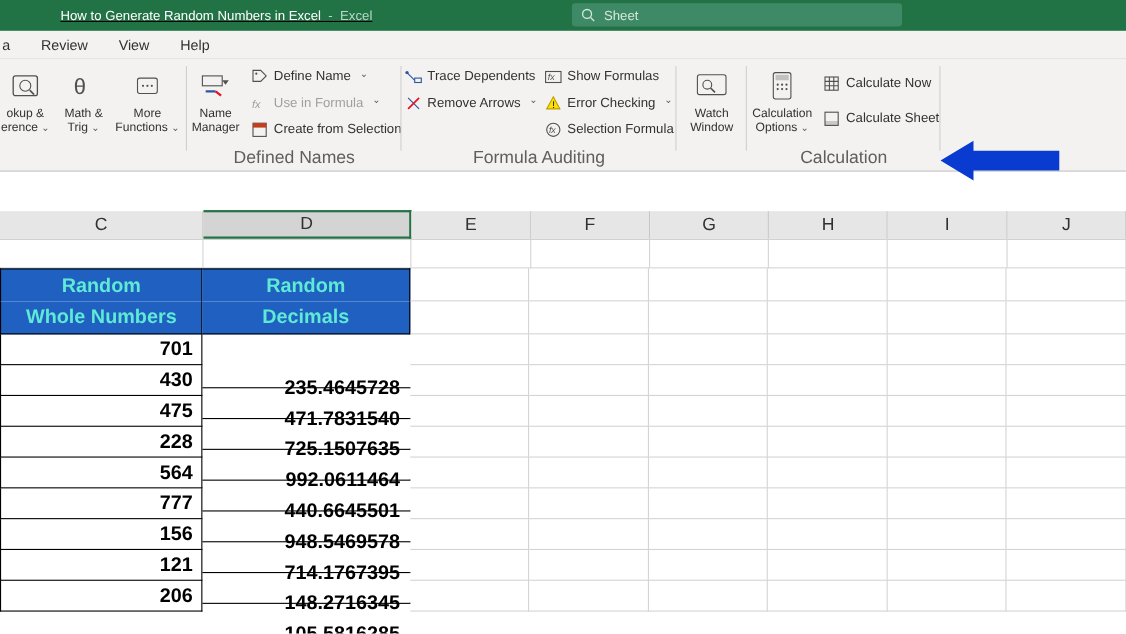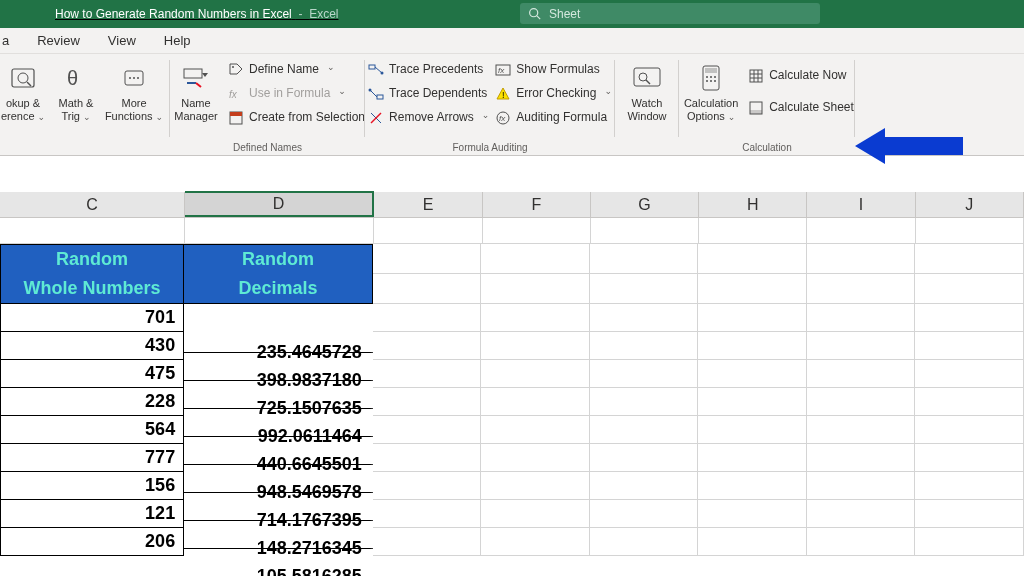--- a/index.html
+++ b/index.html
@@ -15,21 +15,21 @@
 
   
   .tabs { height: 26px; background: #f3f2f1; display: flex; align-items: center; padding-left: 0; border-bottom: 1px solid #e1dfdd; gap: 20px; font-size: 13px; color: #323130; }
   .tab { padding: 4px 4px; }
   .tab-cut { padding-left: 2px; }
 
   
   .ribbon { height: 102px; background: #f3f2f1; border-bottom: 1px solid #c8c6c4; display: flex; position: relative; }
   .group { display: flex; flex-direction: column; align-items: center; padding: 4px 8px 0 8px; position: relative; }
   .group-sep { position: absolute; right: 0; top: 6px; bottom: 18px; width: 1px; background: #d2d0ce; }
-  .group-label { position: absolute; bottom: 2px; font-size: 10px; color: #605e5c; left: 0; right: 0; text-align: center; }
+  .group-label { position: absolute; bottom: 2px; font-size: 16px; color: #605e5c; left: 0; right: 0; text-align: center; }
   .group-body { display: flex; gap: 6px; height: 82px; }
 
   .bigbtn { display: flex; flex-direction: column; align-items: center; justify-content: flex-start; width: 56px; padding-top: 4px; font-size: 11px; color: #323130; text-align: center; line-height: 13px; }
   .bigbtn .ico { width: 32px; height: 32px; margin-bottom: 3px; display: flex; align-items: center; justify-content: center; }
   .stack { display: flex; flex-direction: column; gap: 2px; padding-top: 4px; }
   .smallbtn { display: flex; align-items: flex-start; font-size: 12px; color: #323130; height: 22px; gap: 5px; white-space: nowrap; }
   .smallbtn.disabled { color: #a19f9d; }
   .smallico { width: 16px; height: 16px; display:flex; align-items:center; justify-content:center; }
   .chev { font-size: 9px; color: #605e5c; margin-left: 3px; }
 
@@ -44,21 +44,21 @@
   
   .grid { position: relative; }
   .gridrow { display: flex; height: 28px; }
   .gridrow.hdr1 { height: 30px; }
   .gridrow.hdr2 { height: 30px; }
   .cell { border-right: 1px solid #d4d4d4; border-bottom: 1px solid #d4d4d4; display: flex; align-items: center; justify-content: flex-end; padding: 0 8px; font-size: 18px; font-weight: 700; color: #000; }
   .cell.blank { font-weight: 400; }
   .thcell { background: #2060c0; color: #5eead4; font-weight: 700; font-size: 18px; justify-content: center; border-right: 1px solid #000; border-bottom: none; }
   .thcell2 { border-bottom: 1px solid #000; }
   .cell.data-c { border-left: 1px solid #000; border-right: 1px solid #000; border-bottom: 1px solid #000; }
-  .cell.data-d { border-right: 3px solid #404040; border-bottom: 1px solid #000; margin-top: 48px; }
+  .cell.data-d { border-right: 1px solid #404040; border-bottom: 1px solid #000; margin-top: 48px; }
   .gap-row { height: 26px; display:flex;}
   .gap-cell { border-right: 1px solid #d4d4d4; border-bottom: 1px solid #d4d4d4; }
 </style>
 </head>
 <body>
 
 <div class="titlebar">
   <span class="title-text">
     <span>How to Generate Random Numbers in Excel</span>
     <span class="title-dim"> &nbsp;-&nbsp; </span>
@@ -168,30 +168,20 @@
     <div class="group-label">Defined Names</div>
     <div class="group-sep"></div>
   </div>
 
   <div class="group" style="width:250px;">
     <div class="group-body">
       <div class="stack">
         <div class="smallbtn">
           <span class="smallico">
               <svg width="16" height="16" viewBox="0 0 16 16">
-                <rect x="1" y="3" width="6" height="4" fill="none" stroke="#2b579a"></rect>
-                <path d="M7 5 L14 11" stroke="#2b579a"></path>
-                <circle cx="14" cy="11" r="1.5" fill="#2b579a"></circle>
-              </svg>
-            </span>
-          <span>Trace Precedents</span>
-        </div>
-        <div class="smallbtn">
-          <span class="smallico">
-              <svg width="16" height="16" viewBox="0 0 16 16">
                 <rect x="9" y="9" width="6" height="4" fill="none" stroke="#2b579a"></rect>
                 <path d="M2 4 L9 11" stroke="#2b579a"></path>
                 <circle cx="2" cy="4" r="1.5" fill="#2b579a"></circle>
               </svg>
             </span>
           <span>Trace Dependents</span>
         </div>
         <div class="smallbtn">
           <span class="smallico">
               <svg width="16" height="16" viewBox="0 0 16 16">
@@ -223,21 +213,21 @@
           <span>Error Checking</span>
             <span class="chev">⌄</span>
         </div>
         <div class="smallbtn">
           <span class="smallico">
               <svg width="16" height="16" viewBox="0 0 16 16">
                 <circle cx="8" cy="8" r="6" fill="none" stroke="#505050"></circle>
                 <text x="4" y="11" font-size="8" fill="#505050" font-style="italic">fx</text>
               </svg>
             </span>
-          <span>Auditing Formula</span>
+          <span>Selection Formula</span>
         </div>
       </div>
     </div>
     <div class="group-label">Formula Auditing</div>
     <div class="group-sep"></div>
   </div>
 
   <div class="group" style="width:64px;">
     <div class="group-body">
       <div class="bigbtn" style="width:54px">
@@ -357,21 +347,21 @@
         <div class="cell data-d" style="width: 210px;">235.4645728</div>
         <div class="cell blank" style="width: 120px;"></div>
         <div class="cell blank" style="width: 120px;"></div>
         <div class="cell blank" style="width: 120px;"></div>
         <div class="cell blank" style="width: 120px;"></div>
         <div class="cell blank" style="width: 120px;"></div>
         <div class="cell blank" style="width: 120px;"></div>
       </div>
       <div class="gridrow">
         <div class="cell data-c" style="width: 205px;">430</div>
-        <div class="cell data-d" style="width: 210px;">398.9837180</div>
+        <div class="cell data-d" style="width: 210px;">471.7831540</div>
         <div class="cell blank" style="width: 120px;"></div>
         <div class="cell blank" style="width: 120px;"></div>
         <div class="cell blank" style="width: 120px;"></div>
         <div class="cell blank" style="width: 120px;"></div>
         <div class="cell blank" style="width: 120px;"></div>
         <div class="cell blank" style="width: 120px;"></div>
       </div>
       <div class="gridrow">
         <div class="cell data-c" style="width: 205px;">475</div>
         <div class="cell data-d" style="width: 210px;">725.1507635</div>

